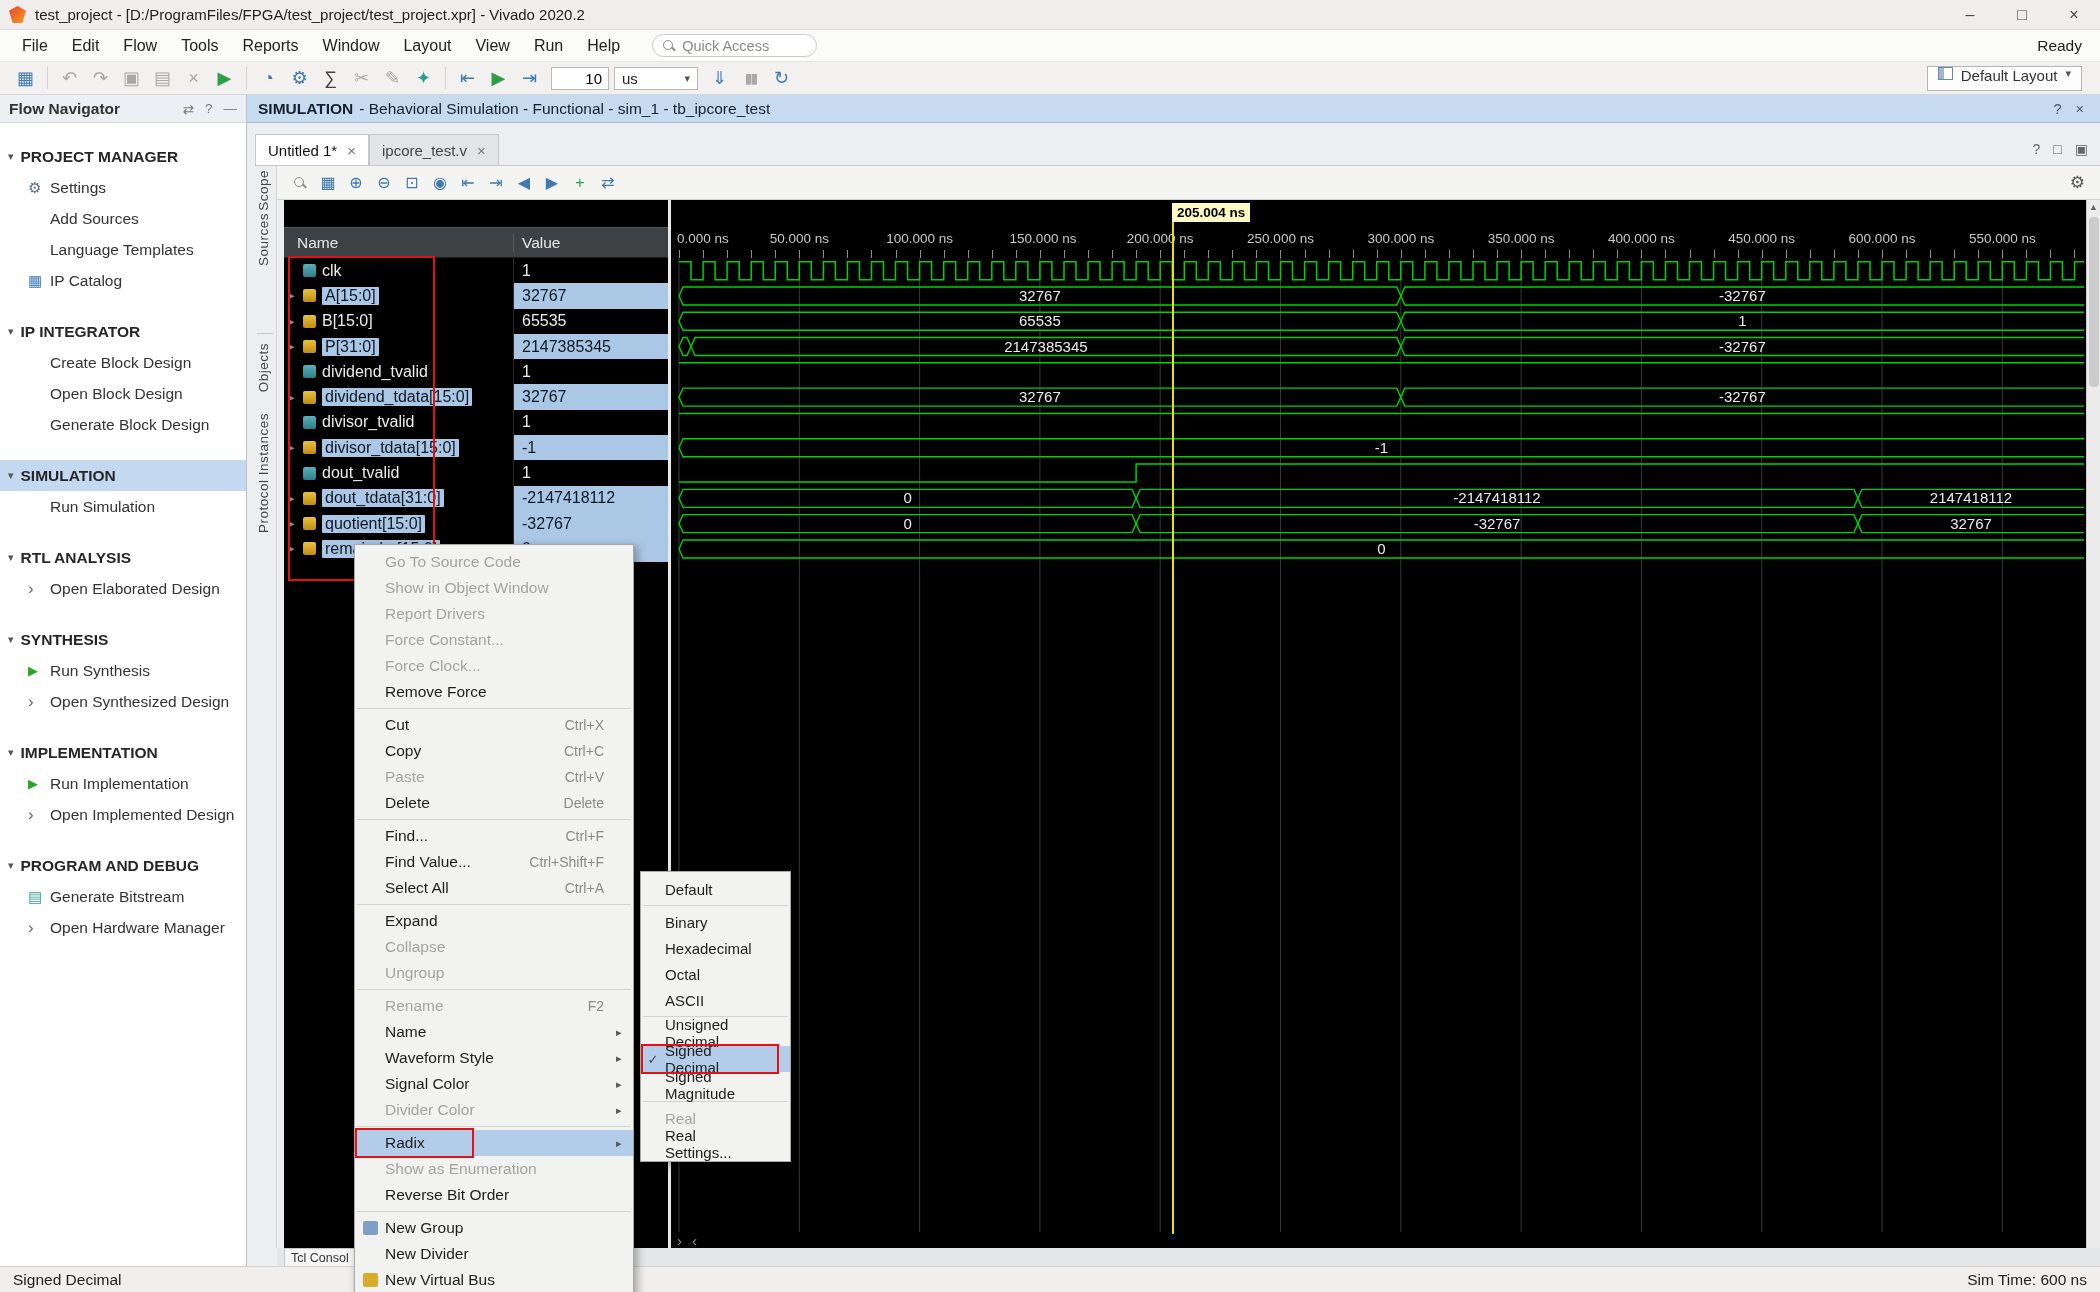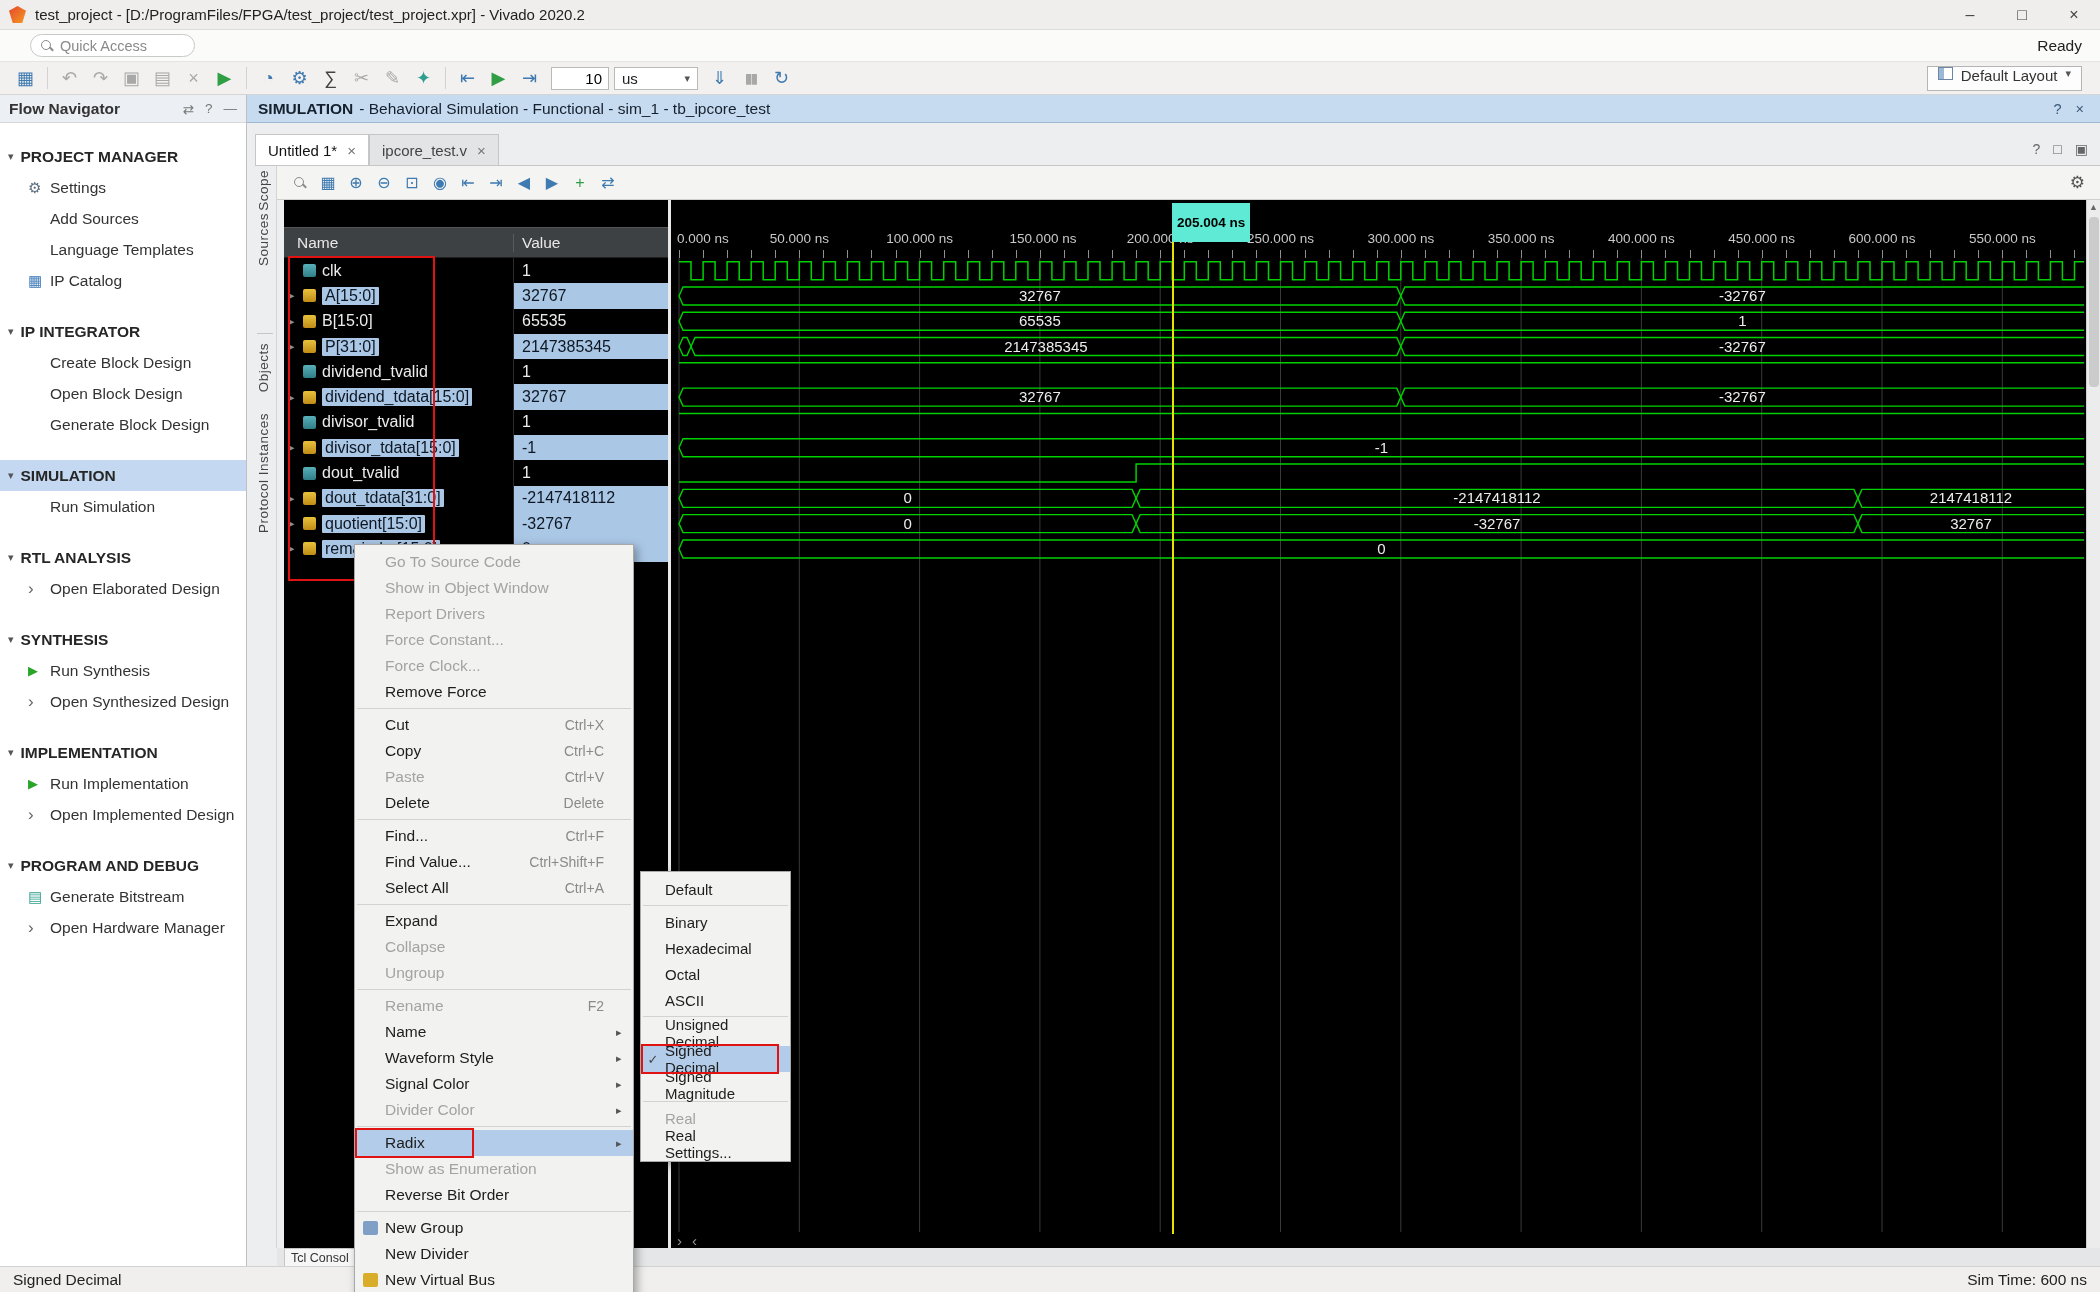--- a/index.html
+++ b/index.html
@@ -81,21 +81,21 @@
 .ntext{font-size:16px;color:#ececec;white-space:nowrap;}
 .ntext.sel{background:#aac7e6;color:#0e1722;padding:0 3px;border-radius:1px;}
 .sig-val{width:155px;height:100%;display:flex;align-items:center;padding-left:8px;font-size:16px;color:#ececec;border-left:1px solid #2a2a2a;white-space:nowrap;overflow:hidden;}
 .sig-val.sel{background:#aac7e6;color:#0e1722;}
 .wdivider{position:absolute;left:384px;top:0;width:3px;height:1055px;background:#e9e9e9;}
 .plot{position:absolute;left:387px;top:0;width:1415px;height:1055px;background:#000;overflow:hidden;}
 .ruler{position:absolute;left:0;top:0;width:1415px;height:58px;}
 .rtick{position:absolute;top:31px;transform:translateX(-50%);font-size:13.5px;color:#c9c9c9;white-space:nowrap;}
 .rtick.first{transform:translateX(-2px);}
 .minor-ticks{position:absolute;left:8px;top:50px;width:1404px;height:8px;background:repeating-linear-gradient(90deg,#8f8f8f 0 1px,transparent 1px 24.06px);}
-.cursor-chip{position:absolute;left:501px;top:3px;background:#5eead4;color:#000;font-size:13.5px;font-weight:bold;padding:12px 5px;z-index:4;}
+.cursor-chip{position:absolute;left:501px;top:3px;background:#fef9c3;color:#000;font-size:13.5px;font-weight:bold;padding:2px 5px;z-index:4;}
 .cursor-line{position:absolute;left:501px;top:22px;width:2px;height:1012px;background:#e6e300;z-index:3;}
 #wave-svg{position:absolute;left:0;top:58px;}
 .hscroll-arrows{position:absolute;left:6px;top:1032px;color:#9a9a9a;font-size:15px;display:flex;gap:10px;z-index:2;}
 .vscroll{position:absolute;left:1802px;top:0;width:14px;height:1055px;background:#ececec;border-left:1px solid #cfcfcf;}
 .vs-arrow{height:15px;text-align:center;font-size:9px;color:#666;line-height:15px;}
 .vs-thumb{position:absolute;left:2px;top:17px;width:10px;height:170px;background:#cbcbcb;border-radius:4px;}
 .tclstrip{position:absolute;left:30px;bottom:0;right:0;height:18px;background:#e4e6e8;}
 .tcltab{position:absolute;left:7px;top:0;width:74px;height:18px;background:#f6f6f6;border:1px solid #c6c6c6;border-bottom:none;font-size:12.5px;color:#333;padding-left:6px;overflow:hidden;white-space:nowrap;display:flex;align-items:center;}
 
 
@@ -130,20 +130,32 @@
   <span class="app-logo"></span>
   <span class="title-text">test_project - [D:/ProgramFiles/FPGA/test_project/test_project.xpr] - Vivado 2020.2</span>
   <span class="win-btns">
     <span class="win-btn">–</span>
     <span class="win-btn">□</span>
     <span class="win-btn">×</span>
   </span>
 </div>
 
 <div class="menubar">
+  <span id="menu-items" style="display:flex;">
+      <span class="mb-item">File</span>
+      <span class="mb-item">Edit</span>
+      <span class="mb-item">Flow</span>
+      <span class="mb-item">Tools</span>
+      <span class="mb-item">Reports</span>
+      <span class="mb-item">Window</span>
+      <span class="mb-item">Layout</span>
+      <span class="mb-item">View</span>
+      <span class="mb-item">Run</span>
+      <span class="mb-item">Help</span>
+    </span>
   <span class="quick-access">
     <span class="mag"></span>
     <span>Quick Access</span>
   </span>
   <span class="ready">Ready</span>
 </div>
 
 <div class="toolbar" id="main-toolbar">
 
 <span class="tic" style="color: rgb(63, 122, 176);">▦</span>

